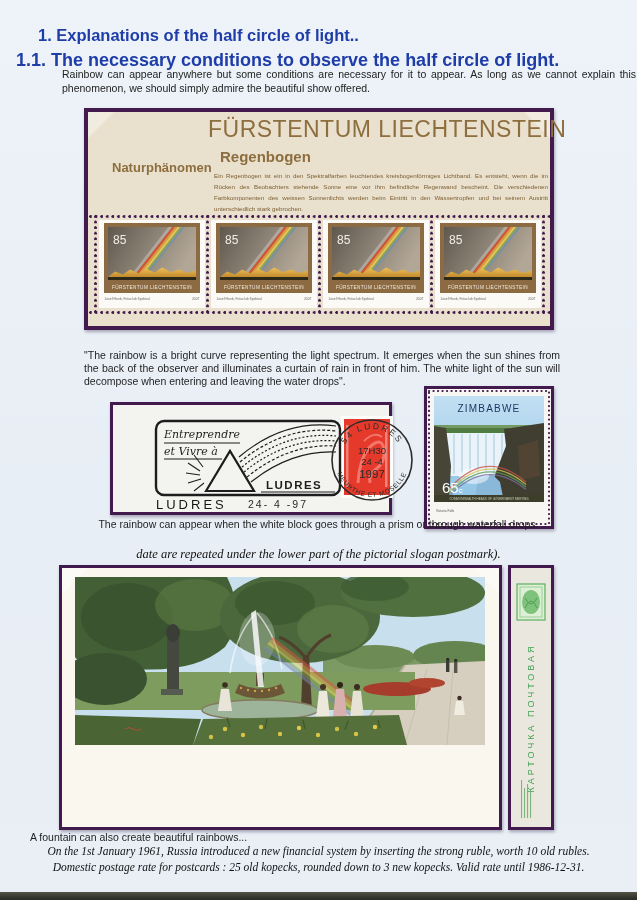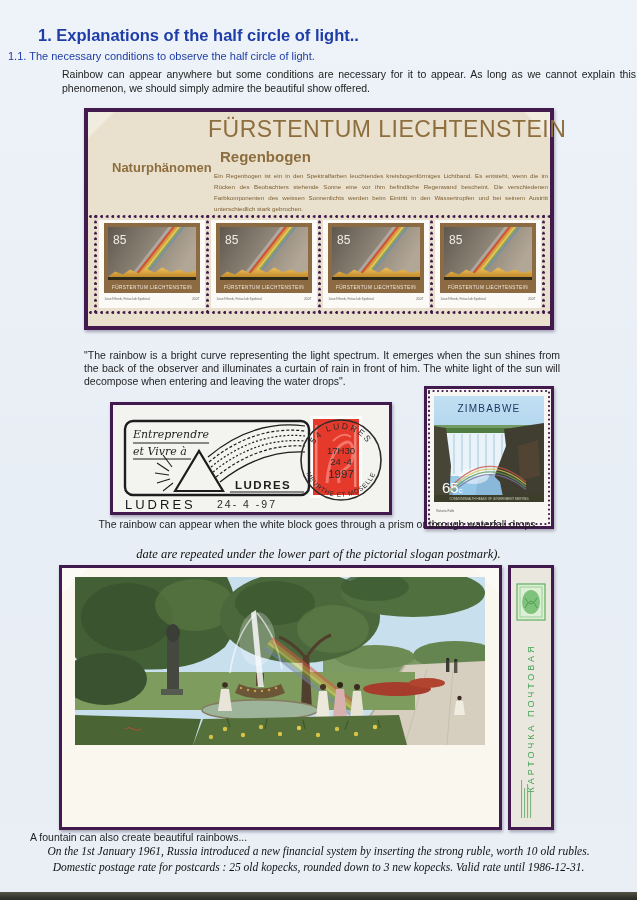--- a/index.html
+++ b/index.html
@@ -2,21 +2,21 @@
 <html><head>
 <meta charset="utf-8">
 <style>
   html,body{margin:0;padding:0;}
   #page{position:relative;width:637px;height:900px;overflow:hidden;
     background:linear-gradient(180deg,#edf3f8 0%,#e8eef5 55%,#e9eff5 100%);
     font-family:"Liberation Sans",sans-serif;color:#1f1f1f;}
   .abs{position:absolute;}
   
   .h1{left:38px;top:26px;font-size:16.5px;font-weight:bold;color:#1e3da8;}
-  .h2{left:8px;top:50px;font-size:11px;font-weight:normal;color:#1e3da8;}
+  .h2{left:16px;top:50px;font-size:18px;font-weight:bold;color:#1e3da8;}
   .intro{left:38px;top:68px;width:574px;font-size:10.5px;line-height:1.3;text-align:justify;color:#222;margin-left:24px;}
   
   .mount{position:absolute;background:#421a4d;box-shadow:1px 2px 3px rgba(40,30,60,.35);}
   .inner{position:absolute;left:3px;top:3px;right:3px;bottom:3px;}
   
   #sheet{left:84px;top:108px;width:470px;height:222px;}
   #sheet .inner{left:4px;top:4px;right:4px;bottom:4px;background:#e9e0cd;}
   .sheet-title{left:208px;top:116px;width:342px;text-align:center;font-size:23px;color:#8d6e3e;letter-spacing:.5px;white-space:nowrap;}
   .nat-label{left:112px;top:160px;font-size:13px;font-weight:bold;color:#8d6e3e;}
   .reg-label{left:220px;top:148px;font-size:15px;font-weight:bold;color:#8d6e3e;}
@@ -29,21 +29,21 @@
   .quote{left:84px;top:349px;width:476px;font-size:10.5px;line-height:1.24;text-align:justify;}
   .prism-note{left:30px;top:518px;width:577px;text-align:center;font-size:10.5px;}
   .serifit{font-family:"Liberation Serif",serif;font-style:italic;font-size:12.5px;color:#111;}
   .secap1{left:30px;top:532px;width:577px;text-align:center;}
   .secap2{left:30px;top:547px;width:577px;text-align:center;}
   .fountain-cap{left:30px;top:831px;width:577px;text-align:left;font-size:10.5px;}
   .ruble1{left:12px;top:845px;width:613px;text-align:center;font-size:11.5px;}
   .ruble2{left:12px;top:861px;width:613px;text-align:center;font-size:11.5px;}
   
   #cover{left:110px;top:402px;width:282px;height:113px;}
-  #cover .inner{background:#f3f3f0;}
+  #cover .inner{background:#f3f3f0;padding-left:31px;}
   #zimb{left:424px;top:386px;width:130px;height:143px;}
   #zimb .inner{background:#f7f6f2;}
   #postcard{left:59px;top:565px;width:443px;height:265px;}
   #postcard .inner{background:#faf7ee;}
   #strip{left:508px;top:565px;width:46px;height:265px;}
   #strip .inner{background:#eae8de;}
   .photo{position:absolute;left:13px;top:9px;}
   .corner{position:absolute;width:0;height:0;border-style:solid;pointer-events:none;}
   .ctl{border-width:26px 26px 0 0;border-color:rgba(255,255,255,.38) transparent transparent transparent;}
   .ctr{border-width:0 26px 26px 0;border-color:transparent rgba(255,255,255,.38) transparent transparent;}

